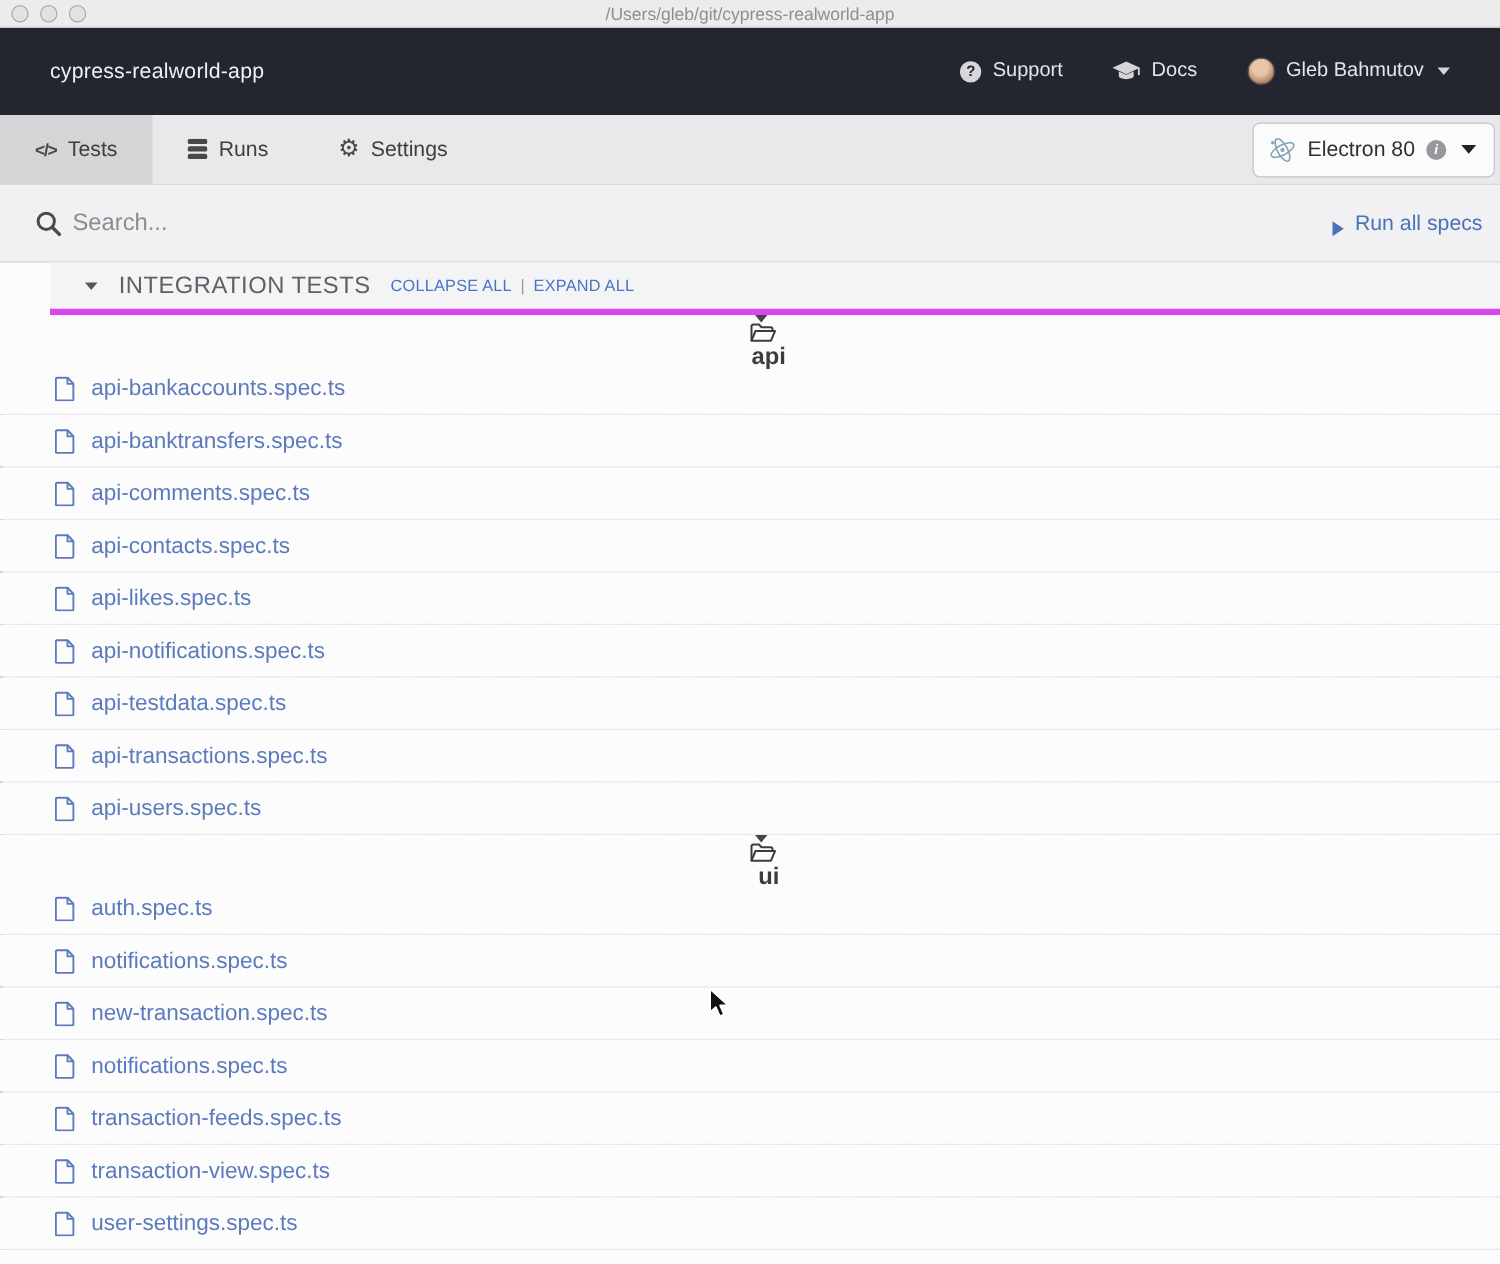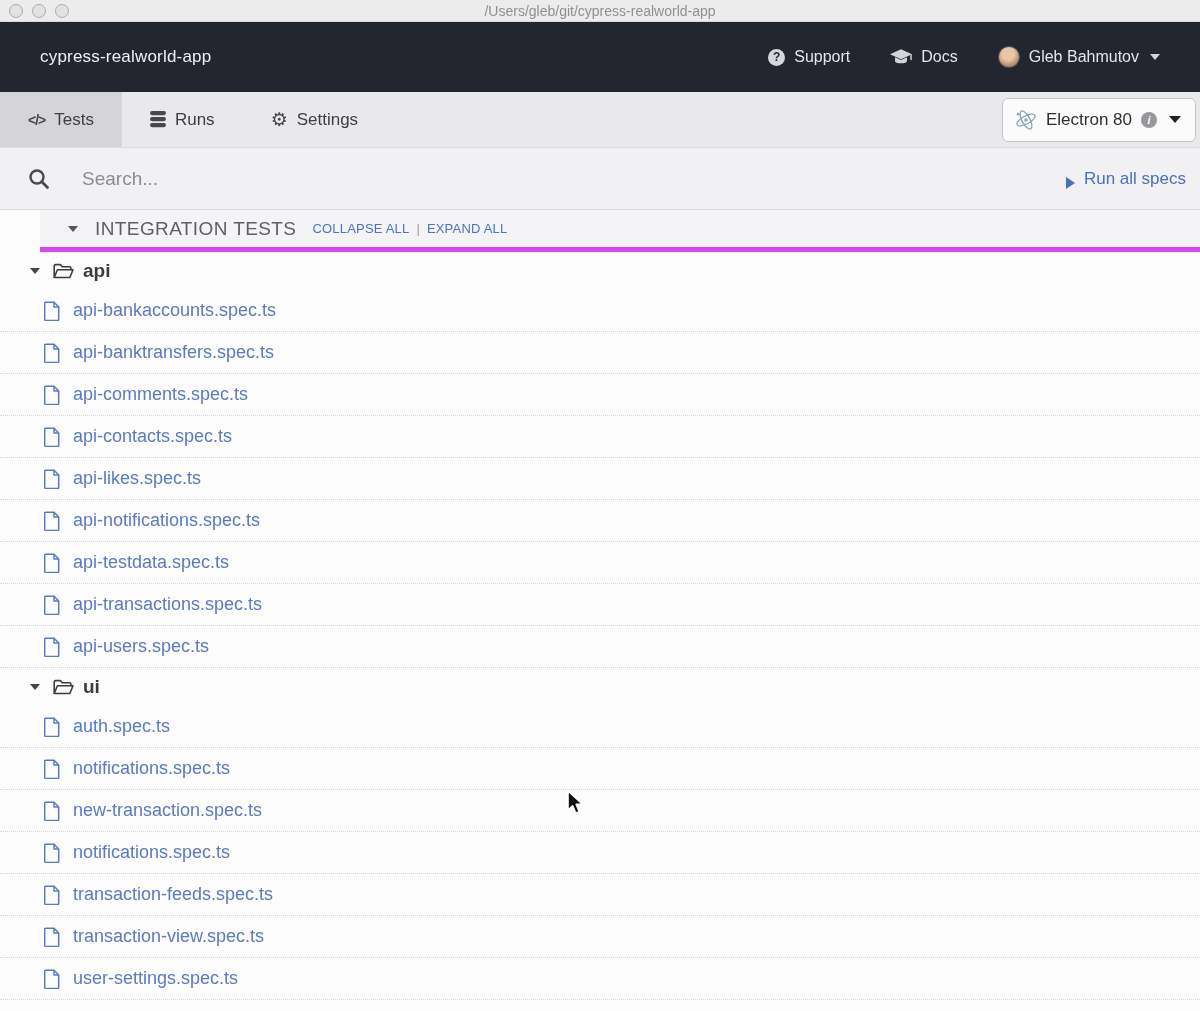--- a/index.html
+++ b/index.html
@@ -27,36 +27,36 @@
   .tab.active { background:#d5d5d7; }
   .code-glyph { font-size:14px; font-weight:bold; letter-spacing:-1px; color:#47484a; }
   .gear-glyph { font-family:"DejaVu Sans", sans-serif; font-size:19px; color:#47484a; line-height:1; }
   .browser-btn { margin-left:auto; align-self:center; margin-right:4px; display:flex; align-items:center; gap:9px; background:#fbfbfc; border:1px solid #c4c4c8; border-radius:6px; height:44px; padding:0 14px 0 12px; cursor:pointer; }
   .browser-label { font-size:17px; color:#2e2f33; }
   .info-badge { width:16px; height:16px; border-radius:50%; background:#97979c; color:#fff; font-size:11px; font-weight:bold; font-style:italic; display:flex; align-items:center; justify-content:center; }
   .caret-dark { width:0; height:0; border-left:6px solid transparent; border-right:6px solid transparent; border-top:7px solid #222; margin-left:3px; }
 
   
   .searchbar { height:62px; background:#f1f1f3; display:flex; align-items:center; padding:0 14px 0 28px; border-bottom:1px solid #d8d8dc; }
-  .search-input { flex:0 1 700px; border:none; outline:none; background:transparent; font-size:19px; color:#333; margin-left:32px; font-family:"Liberation Sans", sans-serif; }
+  .search-input { flex:0 1 700px; border:none; outline:none; background:transparent; font-size:19px; color:#333; margin-left:8px; font-family:"Liberation Sans", sans-serif; }
   .search-input::placeholder { color:#8c8c90; }
   .run-all { margin-left:auto; display:flex; align-items:flex-end; gap:9px; color:#4a72b8; font-size:17px; cursor:pointer; white-space:nowrap; }
   .play-tri { width:0; height:0; border-top:6px solid transparent; border-bottom:6px solid transparent; border-left:9px solid #4a72b8; }
 
   
   .section-header { height:42px; background:#f4f4f6; display:flex; align-items:center; padding:0 28px; border-bottom:5px solid #d946ef;margin-left:40px; }
   .caret-down-dk { width:0; height:0; border-left:5px solid transparent; border-right:5px solid transparent; border-top:6px solid #555; cursor:pointer; }
   .section-title { font-size:19px; color:#606064; margin-left:17px; letter-spacing:.4px; }
   .header-links { display:flex; align-items:center; gap:7px; margin-left:16px; font-size:13px; }
   .hlink { color:#4a74c4; cursor:pointer; letter-spacing:.2px;text-align:center; }
   .hsep { color:#9a9aa0; }
 
   
   .spec-list { background:#fcfcfd; }
-  .folder-row { height:38px; display:flex; align-items:center; padding-left:30px; cursor:pointer; }
+  .folder-row { height:38px; display:flex; align-items:center; padding-left:30px; cursor:pointer;flex-direction:column; }
   .folder-caret { width:0; height:0; border-left:5px solid transparent; border-right:5px solid transparent; border-top:6px solid #444; margin-right:13px; }
   .folder-icon { margin-right:9px; flex:0 0 auto; }
   .folder-name { font-size:19px; font-weight:600; color:#3b3c3e; }
   .spec-row { height:42px; display:flex; align-items:center; padding-left:44px; border-bottom:1px dotted #d5d5dd; cursor:pointer; }
   .file-icon { margin-right:13px; flex:0 0 auto; }
   .spec-name { font-size:18px; color:#5b7bbd; }
 
   .cursor { position:absolute; left:566px; top:790px; pointer-events:none; }
 </style>
 </head>

